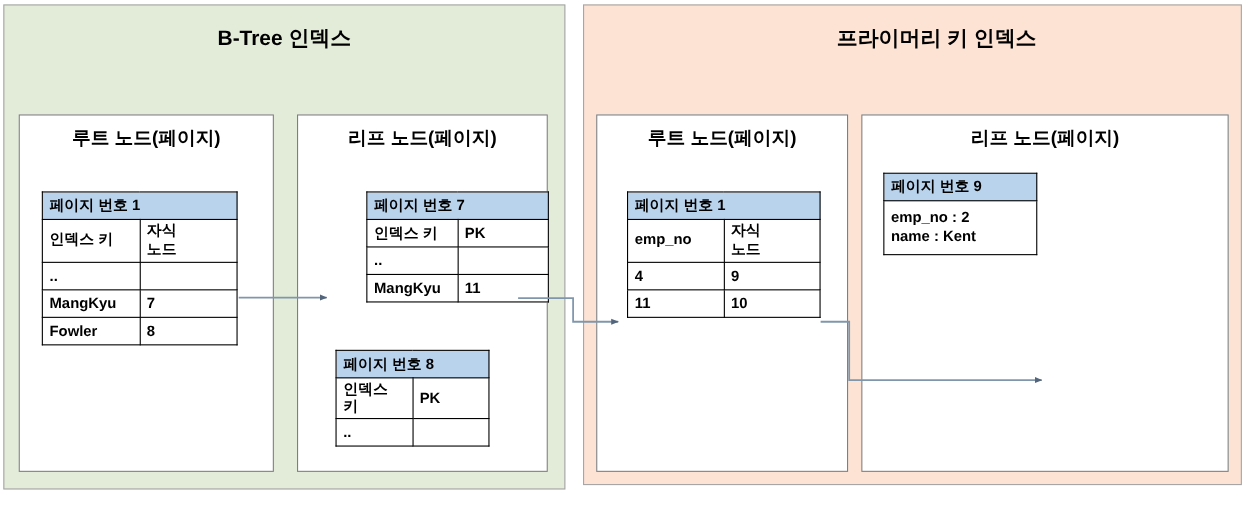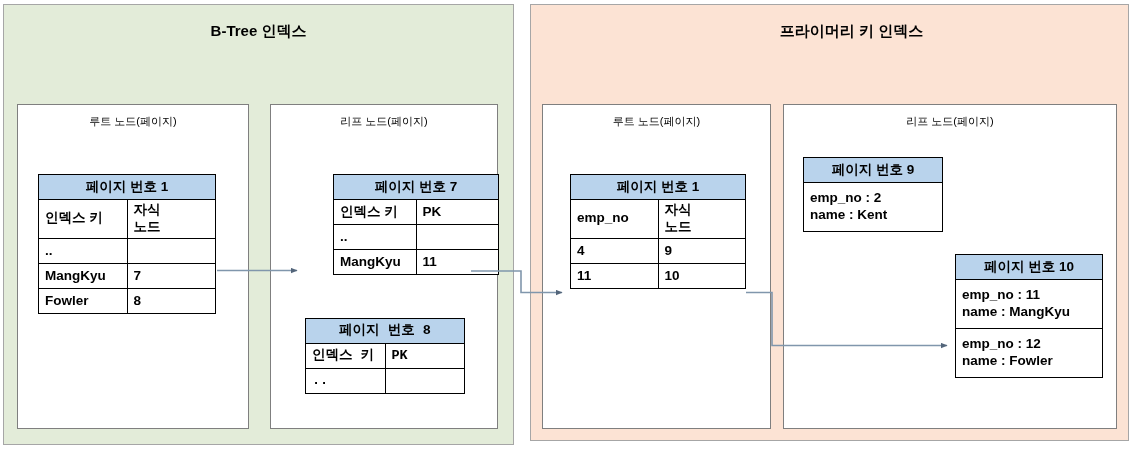--- a/index.html
+++ b/index.html
@@ -23,43 +23,43 @@
   .panel {
     position: absolute;
     border: 1px solid #a6a6a6;
     box-sizing: border-box;
   }
   .panel-title {
     position: absolute;
     left: 0;
     right: 0;
     text-align: center;
-    font-size: 15px;
+    font-size: 19px;
     font-weight: bold;
     color: #000000;
     letter-spacing: 0px;
   }
   .panel-green { left: 3px;  top: 4px;  width: 511px; height: 441px; background: #e3ecd9; }
   .panel-orange{ left: 530px;top: 4px;  width: 599px; height: 437px; background: #fce3d4; }
 
   
   .nodebox {
     position: absolute;
     background: #ffffff;
     border: 1px solid #7f7f7f;
     box-sizing: border-box;
   }
   .nodebox-title {
     position: absolute;
     left: 0;
     right: 0;
     top: 9px;
     text-align: center;
-    font-size: 11px;
-    font-weight: normal;
+    font-size: 17px;
+    font-weight: bold;
     color: #000000;
   }
 
   
   .ptable {
     position: absolute;
     border-collapse: collapse;
     background: #ffffff;
     table-layout: fixed;
   }
@@ -69,21 +69,20 @@
     font-weight: bold;
     color: #000000;
     padding: 2px 6px;
     text-align: left;
     vertical-align: middle;
     background: #ffffff;
     line-height: 1.18;
   }
   .ptable th.hdr {
     background: #b9d3ec;
-    text-align: center;
     font-size: 13.5px;
     font-weight: bold;
     height: 20px;
   }
   .ptable td.two-line {
     line-height: 1.25;
     white-space: pre-line;
   }
   .ptable td.tall { height: 30px; }
   .ptable td.row { height: 20px; }
@@ -152,21 +151,21 @@
       <td class="row">..</td>
       <td class="row"></td>
     </tr>
     <tr>
       <td class="row">MangKyu</td>
       <td class="row">11</td>
     </tr>
   </tbody>
     </table>
 
-  <table class="ptable" style="left:305px; top:318px; width:160px;font-family:Liberation Mono, monospace;">
+  <table class="ptable" style="left:305px; top:318px; width:140px;">
     <tbody>
         <tr>
       <th class="hdr" colspan="2">페이지 번호 8</th>
     </tr>
     <tr>
       <td class="row" style="width:98px;">인덱스 키</td>
       <td class="row" style="width:68px;">PK</td>
     </tr>
     <tr>
       <td class="row">..</td>
@@ -213,35 +212,20 @@
         <tr>
       <th class="hdr">페이지 번호 9</th>
     </tr>
     <tr>
       <td class="kv two-line">emp_no : 2
 name : Kent</td>
     </tr>
   </tbody>
     </table>
 
-  <table class="ptable" style="left:955px; top:254px; width:148px;">
-    <tbody>
-        <tr>
-      <th class="hdr">페이지 번호 10</th>
-    </tr>
-    <tr>
-      <td class="kv two-line">emp_no : 11
-name : MangKyu</td>
-    </tr>
-    <tr>
-      <td class="kv two-line">emp_no : 12
-name : Fowler</td>
-    </tr>
-  </tbody>
-    </table>
 
   <svg id="wires" viewBox="0 0 1132 460" xmlns="http://www.w3.org/2000/svg">
     <defs>
       <marker id="ah" markerWidth="7" markerHeight="7" refX="6.4" refY="3" orient="auto" markerUnits="userSpaceOnUse">
         <path d="M0,0.2 L7,3 L0,5.8 z" fill="#53657a"></path>
       </marker>
     </defs>
 
     <g>
       <path d="M217,270.5 L297,270.5" stroke="#8096ac" stroke-width="1.6" fill="none" marker-end="url(#ah)"></path>

